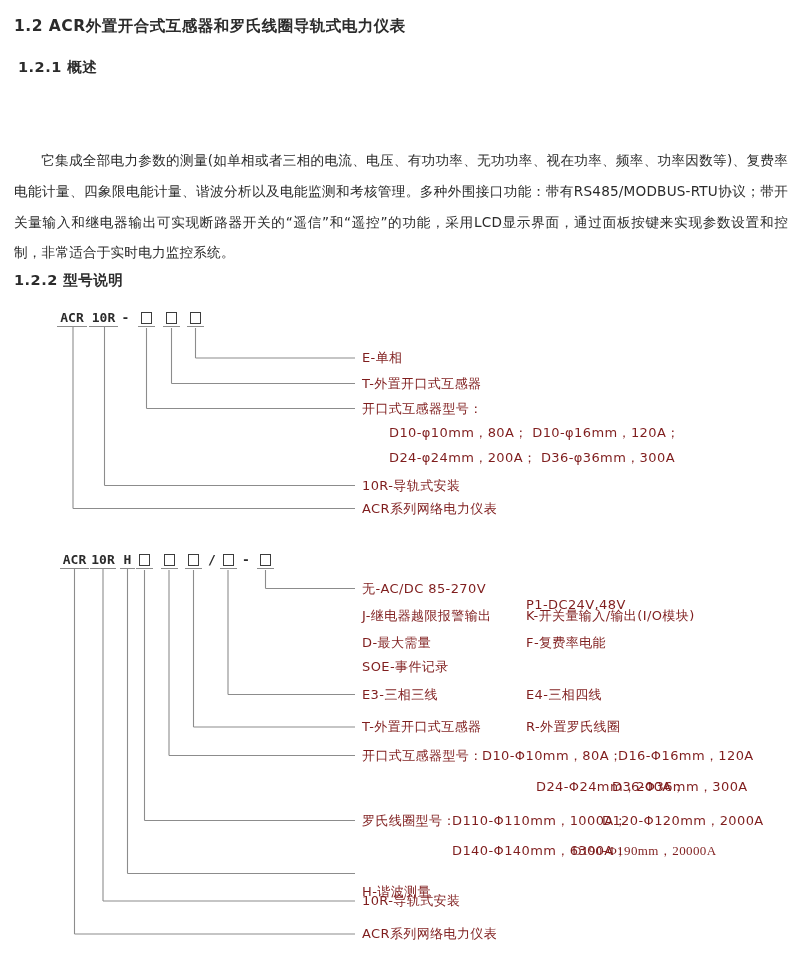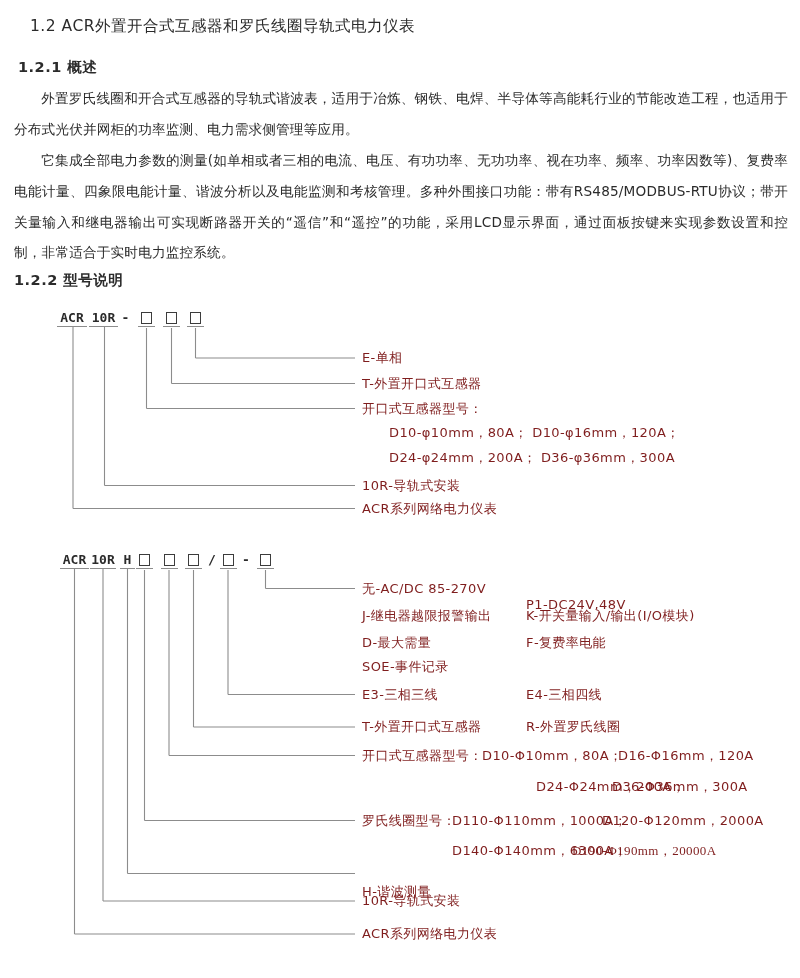--- a/index.html
+++ b/index.html
@@ -1,21 +1,21 @@
 <!DOCTYPE html>
 <html><head>
 <meta charset="utf-8">
 <style>
   html,body { margin:0; padding:0; background:#ffffff; }
   .page {
     position:relative; width:800px; height:978px; background:#ffffff;
     font-family:"DejaVu Sans","Liberation Sans",sans-serif;
     color:#2b2b2b; overflow:hidden;
   }
-  .h1 { position:absolute; left:30px; top:16px; font-size:15.5px; font-weight:normal; letter-spacing:0.5px; margin:0; }
+  .h1 { position:absolute; left:14px; top:16px; font-size:15.5px; font-weight:bold; letter-spacing:0.5px; margin:0; }
   .h2 { position:absolute; left:14px; top:54px; font-size:14.5px; font-weight:bold; letter-spacing:0.5px; margin:4px; }
   .h3 { position:absolute; left:14px; top:271px; font-size:14.5px; font-weight:bold; letter-spacing:0.5px; margin:0; }
   .para {
     position:absolute; left:14px; width:774px; margin:0;
     font-size:13.6px; line-height:30.8px; text-indent:2em;
     text-align:justify; letter-spacing:0.2px;
   }
   #para1 { top:83px; }
   #para2 { top:145px; }
   .slot {
@@ -35,21 +35,20 @@
   }
   .lines { position:absolute; left:0; top:0; pointer-events:none; }
 </style>
 </head>
 <body>
 
 <div class="page">
 
   <h1 class="h1">1.2 ACR外置开合式互感器和罗氏线圈导轨式电力仪表</h1>
   <h2 class="h2">1.2.1 概述</h2>
-  <p class="para" id="para1">外置罗氏线圈和开合式互感器的导轨式谐波表，适用于冶炼、钢铁、电焊、半导体等高能耗行业的节能改造工程，也适用于分布式光伏并网柜的功率监测、电力需求侧管理等应用。</p>
   <p class="para" id="para2">它集成全部电力参数的测量(如单相或者三相的电流、电压、有功功率、无功功率、视在功率、频率、功率因数等)、复费率电能计量、四象限电能计量、谐波分析以及电能监测和考核管理。多种外围接口功能：带有RS485/MODBUS-RTU协议；带开关量输入和继电器输出可实现断路器开关的“遥信”和“遥控”的功能，采用LCD显示界面，通过面板按键来实现参数设置和控制，非常适合于实时电力监控系统。</p>
   <h2 class="h3">1.2.2 型号说明</h2>
 
   <svg class="lines" width="800" height="978" viewBox="0 0 800 978">
     <g stroke="#8c8c8c" stroke-width="1.1" fill="none">
 
       <line x1="73" y1="327" x2="73" y2="508.5"></line>
       <line x1="104.5" y1="327" x2="104.5" y2="485.5"></line>
       <line x1="146.5" y1="328" x2="146.5" y2="408.5"></line>
       <line x1="171.5" y1="328" x2="171.5" y2="383.5"></line>

